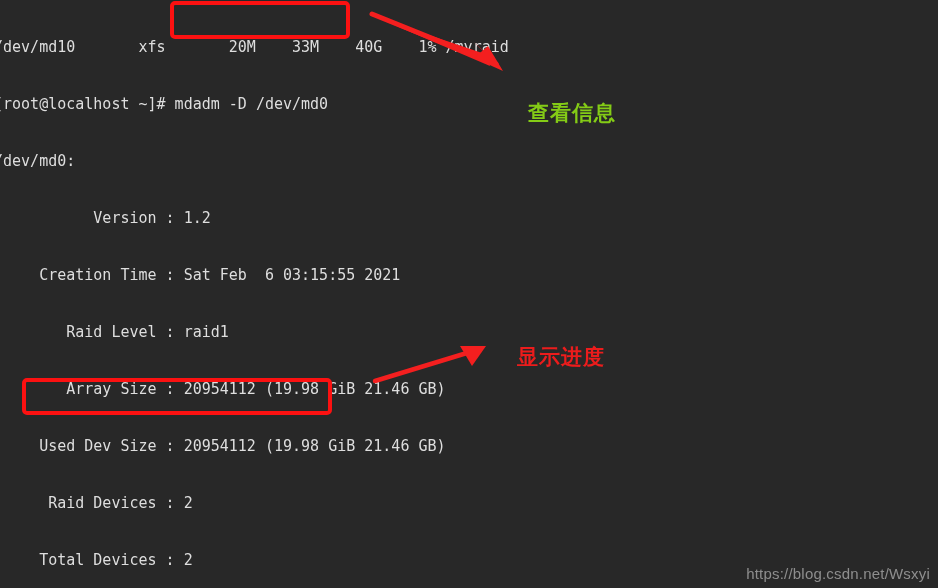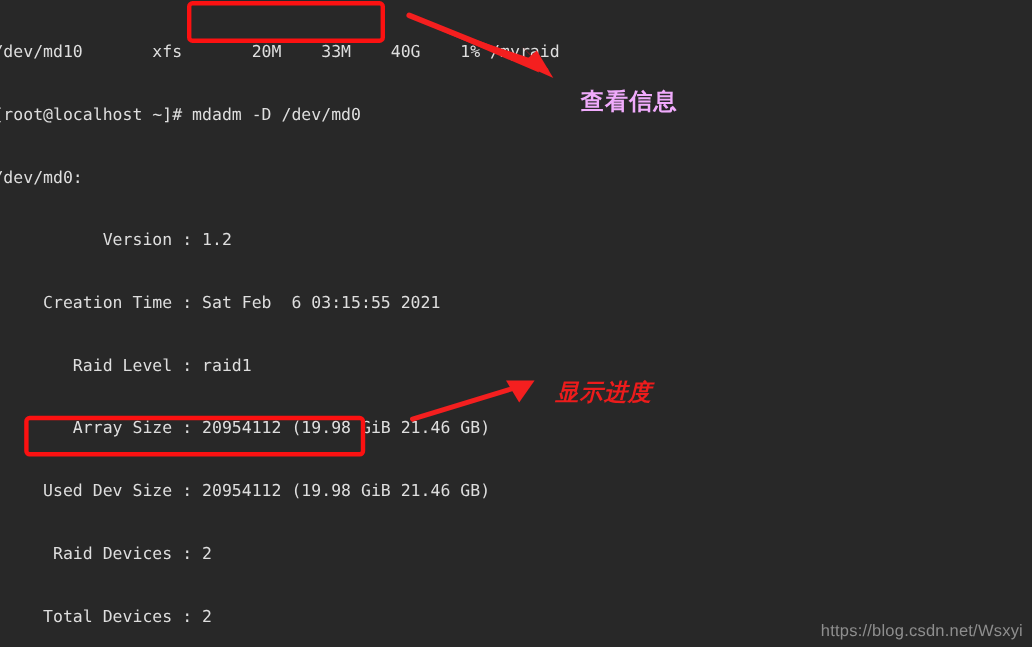--- a/index.html
+++ b/index.html
@@ -64,21 +64,21 @@
   .annot {
     position: absolute;
     color: #ec1c1c;
     font-family: "DejaVu Sans", sans-serif;
     font-size: 21px;
     font-weight: 700;
     letter-spacing: 1px;
     white-space: nowrap;
   }
   #annot-1 { left: 528px; top: 78px; }
-  #annot-2 { left: 505px; top: 343px; font-style: italic; }
+  #annot-2 { left: 517px; top: 343px; }
 
   
   .arrow-svg {
     position: absolute;
     pointer-events: none;
     overflow: visible;
   }
   #arrow-1 { left: 370px; top: 12px; }
   #arrow-2 { left: 372px; top: 340px; }
 
@@ -140,18 +140,18 @@
     <polygon points="3,4 118,43 104,30 132,58 115,36 120,54" fill="#f41f1f"></polygon>
     <path d="M2,2 L126,52" stroke="#f41f1f" stroke-width="5" stroke-linecap="round"></path>
     <polygon points="133,59 104,46 118,34" fill="#f41f1f"></polygon>
   </svg>
 
   <svg class="arrow-svg" id="arrow-2" width="122" height="45" viewBox="0 0 122 45">
     <path d="M3,41 L108,9" stroke="#f41f1f" stroke-width="4.5" stroke-linecap="round"></path>
     <polygon points="114,6 88,6 100,26" fill="#f41f1f"></polygon>
   </svg>
 
-  <div class="annot" id="annot-1" style="color: #f0abfc;">查看信息</div>
+  <div class="annot" id="annot-1" style="color: #84cc16; margin-top: 21px;">查看信息</div>
   <div class="annot" id="annot-2" style="color: rgb(236, 28, 28);">显示进度</div>
 
   <div id="watermark">https://blog.csdn.net/Wsxyi</div>
 
 </div>
 
 </body></html>

